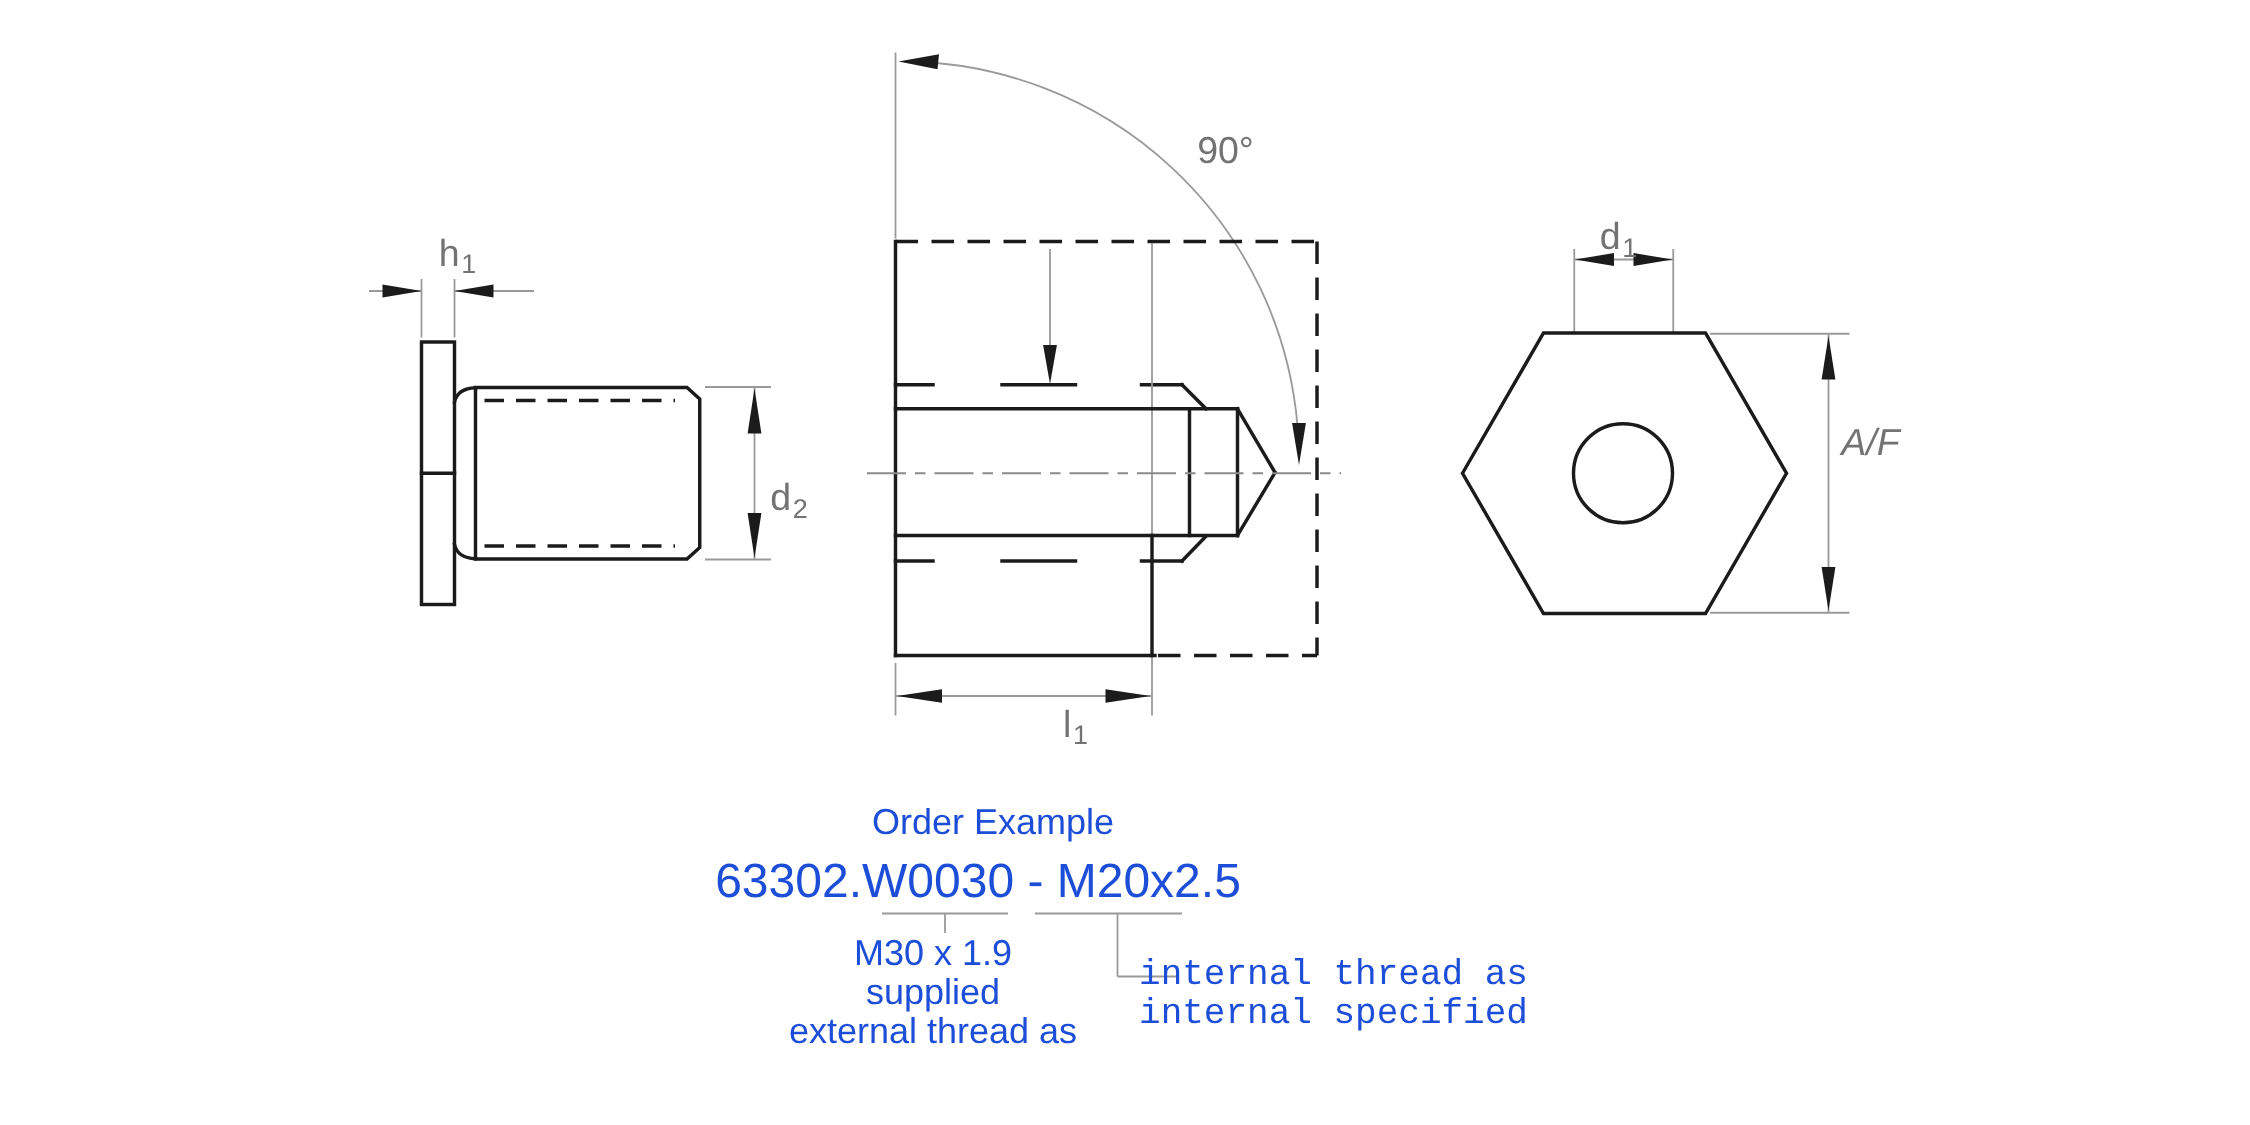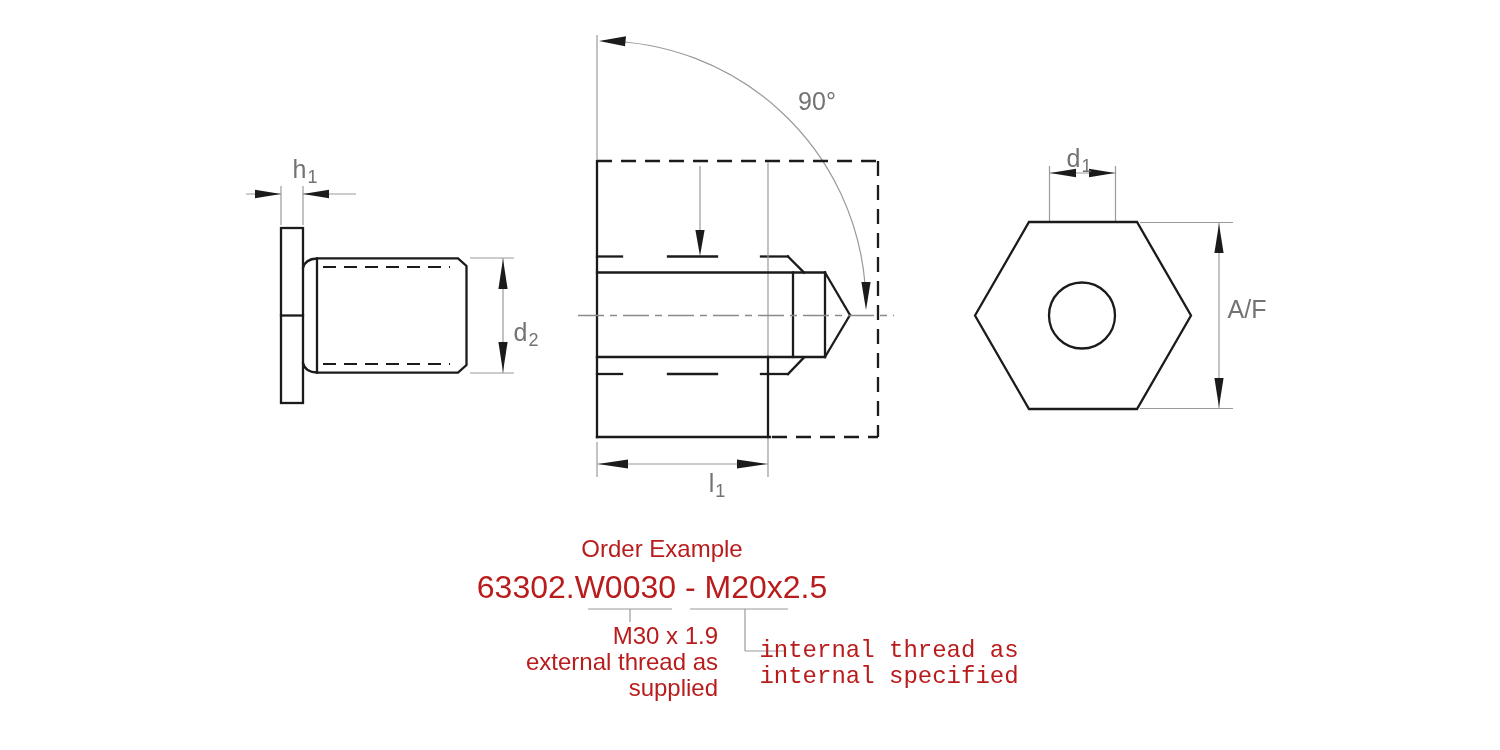--- a/index.html
+++ b/index.html
@@ -24,24 +24,24 @@
     position:absolute;
     color:#737373;
     font-size:25px;
     line-height:1;
     transform:translate(-50%,-50%);
     white-space:nowrap;
   }
   .lbl sub{font-size:18px;line-height:1;vertical-align:-5px;margin-left:1px;}
   .note{
     position:absolute;
-    color:#b91c1c;
+    color:#1d4ed8;
     font-size:24px;
     line-height:26px;
-    text-align:right;
+    text-align:center;
     transform:translateX(-50%);
     white-space:nowrap;
   }
   .order-code{font-size:32px;}
 </style>
 </head>
 <body>
 
 <div class="stage">
 
@@ -145,29 +145,29 @@
   <div class="lbl" style="left:305px;top:171px;"><span>h</span><sub>1</sub></div>
 
   <div class="lbl" style="left:526px;top:314px;margin-top:20px;"><span>d</span><sub>2</sub></div>
 
   <div class="lbl" style="left:817px;top:101px;">90°</div>
 
   <div class="lbl" style="left:681px;top:485px;margin-left:36px;"><span>l</span><sub>1</sub></div>
 
   <div class="lbl" style="left:1079px;top:160px;"><span>d</span><sub>1</sub></div>
 
-  <div class="lbl" style="left:1247px;top:309px;">A/F</div>
+  <div class="lbl" style="left:1247px;top:296px;font-style:italic;">A/F</div>
 
   <div class="note" style="left:662px;top:536px;">Order Example</div>
   <div class="note order-code" style="left:652px;top:574px;">63302.W0030 - M20x2.5</div>
 
   <div class="note" style="left:622px;top:623px;">
     <div>M30 x 1.9</div>
+    <div>supplied</div>
     <div>external thread as</div>
-    <div>supplied</div>
   </div>
 
   <div class="note" style="left:889px;top:638px;font-family:Liberation Mono, monospace;">
     <div>internal thread as</div>
     <div>internal specified</div>
   </div>
 
 </div>
 
 </body></html>

